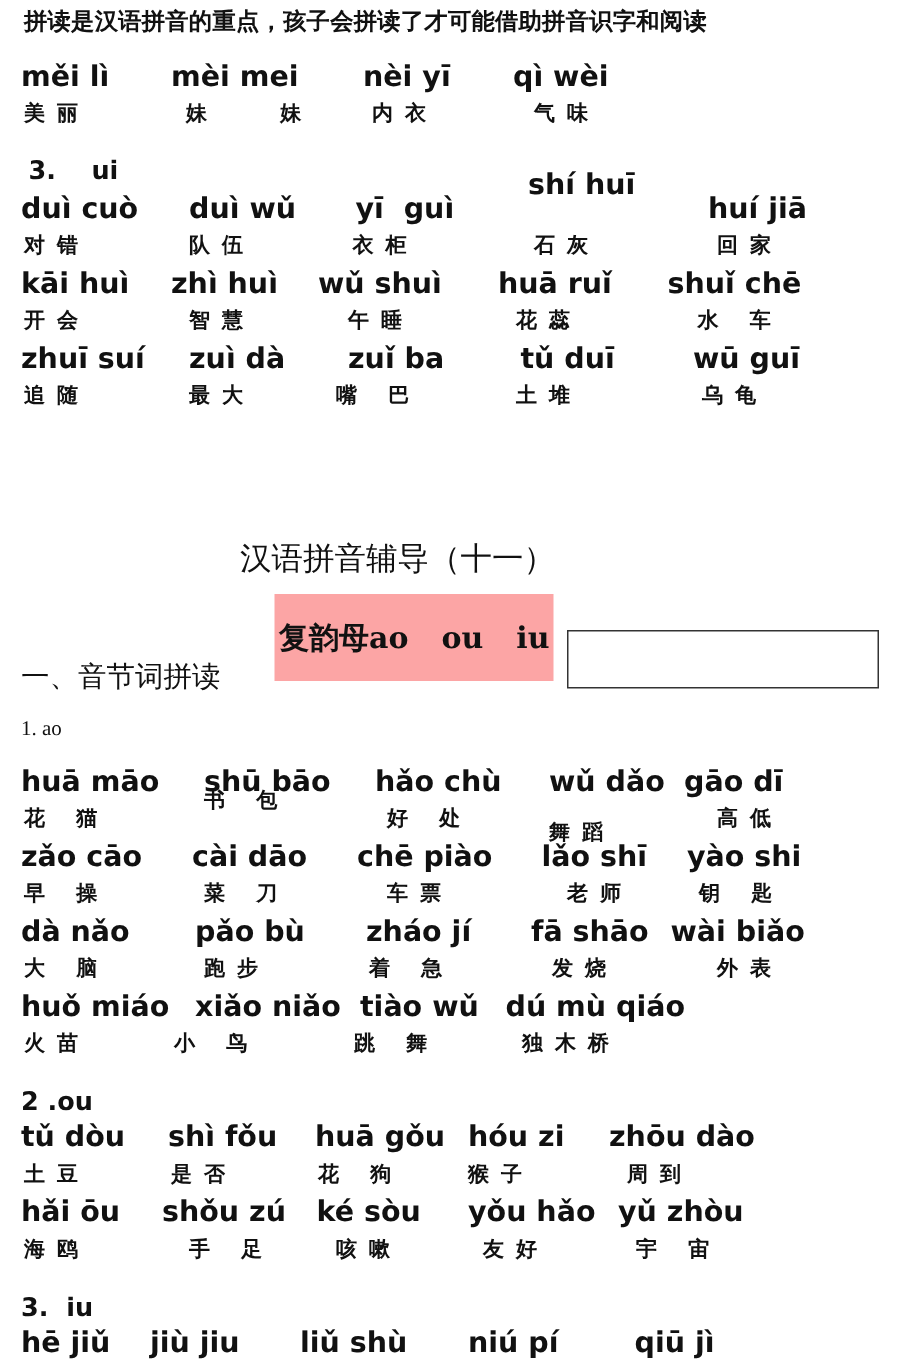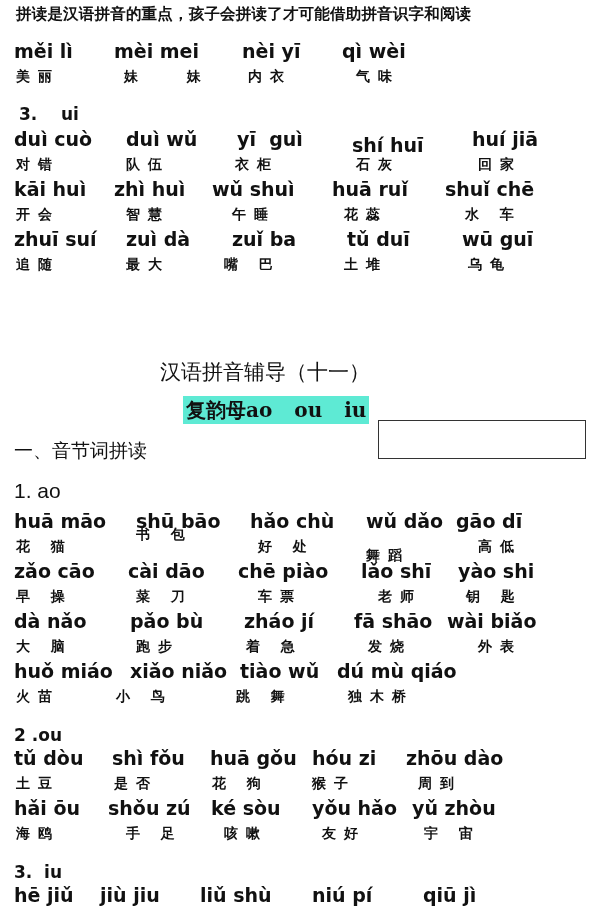--- a/index.html
+++ b/index.html
@@ -2,23 +2,23 @@
 <html><head>
   <meta charset="utf-8">
   <style>
     html, body { margin: 0; padding: 0; background: #ffffff; }
     body { width: 604px; height: 912px; position: relative; overflow: hidden; color: #111; }
     .abs { position: absolute; white-space: nowrap; }
     .intro { left: 16px; top: 4px; font-family: "DejaVu Serif", serif; font-weight: bold; font-size: 15.5px; letter-spacing: 0.2px; }
     .py { font-family: "DejaVu Sans", sans-serif; font-weight: bold; font-size: 19px; line-height: 22px; }
     .hz { font-family: "DejaVu Serif", serif; font-weight: bold; font-size: 14px; line-height: 22px; letter-spacing: 8px; }
     .sec-label { font-family: "DejaVu Sans", sans-serif; font-weight: bold; font-size: 17px; }
-    .sec-label-light { font-family: Liberation Sans, sans-serif; font-weight: normal; font-size: 21px; }
+    .sec-label-light { font-family: Liberation Serif, serif; font-weight: normal; font-size: 14px; }
     .title { left: 160px; top: 358px; font-family: "DejaVu Sans", sans-serif; font-size: 21px; font-weight: normal; }
-    .subtitle { left: 183px; top: 396px; height: 28px; padding: 0 3px; background: #5eead4; font-family: "DejaVu Serif", serif; font-weight: bold; font-size: 20px; line-height: 28px; }
+    .subtitle { left: 183px; top: 396px; height: 28px; padding: 15px 3px; background: #fca5a5; font-family: "DejaVu Serif", serif; font-weight: bold; font-size: 20px; line-height: 28px; }
     .subtitle .space { display: inline-block; width: 22px; }
     .heading1 { left: 14px; top: 438px; font-family: "DejaVu Sans", sans-serif; font-size: 19px; }
     .sig-box { position: absolute; left: 378px; top: 420px; width: 208px; height: 39px; border: 1.5px solid #333; box-sizing: border-box; display: flex; }
     .sig-label { width: 102px; border-right: 1.5px solid #333; font-family: "DejaVu Sans", sans-serif; font-size: 18px; line-height: 36px; padding-left: 6px; box-sizing: border-box; }
     .sig-field { flex: 1; }
   </style>
 </head>
 <body>
 
 <div class="abs intro">拼读是汉语拼音的重点，孩子会拼读了才可能借助拼音识字和阅读</div>
@@ -33,21 +33,21 @@
   <div class="abs hz" style="left:248px;top:65px">内衣</div>
   <div class="abs hz" style="left:356px;top:65px">气味</div>
 </div>
 
 <div>
   <div class="abs sec-label" style="left:19px;top:104px;white-space:pre">3.    ui</div>
 
   <div class="abs py" style="left:14px;top:128px">duì cuò</div>
   <div class="abs py" style="left:126px;top:128px">duì wǔ</div>
   <div class="abs py" style="left:237px;top:128px;white-space:pre">yī  guì</div>
-  <div class="abs py" style="left:352px;top:134px">shí huī</div>
+  <div class="abs py" style="left:352px;top:112px">shí huī</div>
   <div class="abs py" style="left:472px;top:128px">huí jiā</div>
   <div class="abs hz" style="left:16px;top:153px">对错</div>
   <div class="abs hz" style="left:126px;top:153px">队伍</div>
   <div class="abs hz" style="left:235px;top:153px">衣柜</div>
   <div class="abs hz" style="left:356px;top:153px">石灰</div>
   <div class="abs hz" style="left:478px;top:153px">回家</div>
 
   <div class="abs py" style="left:14px;top:178px">kāi huì</div>
   <div class="abs py" style="left:114px;top:178px">zhì huì</div>
   <div class="abs py" style="left:212px;top:178px">wǔ shuì</div>

